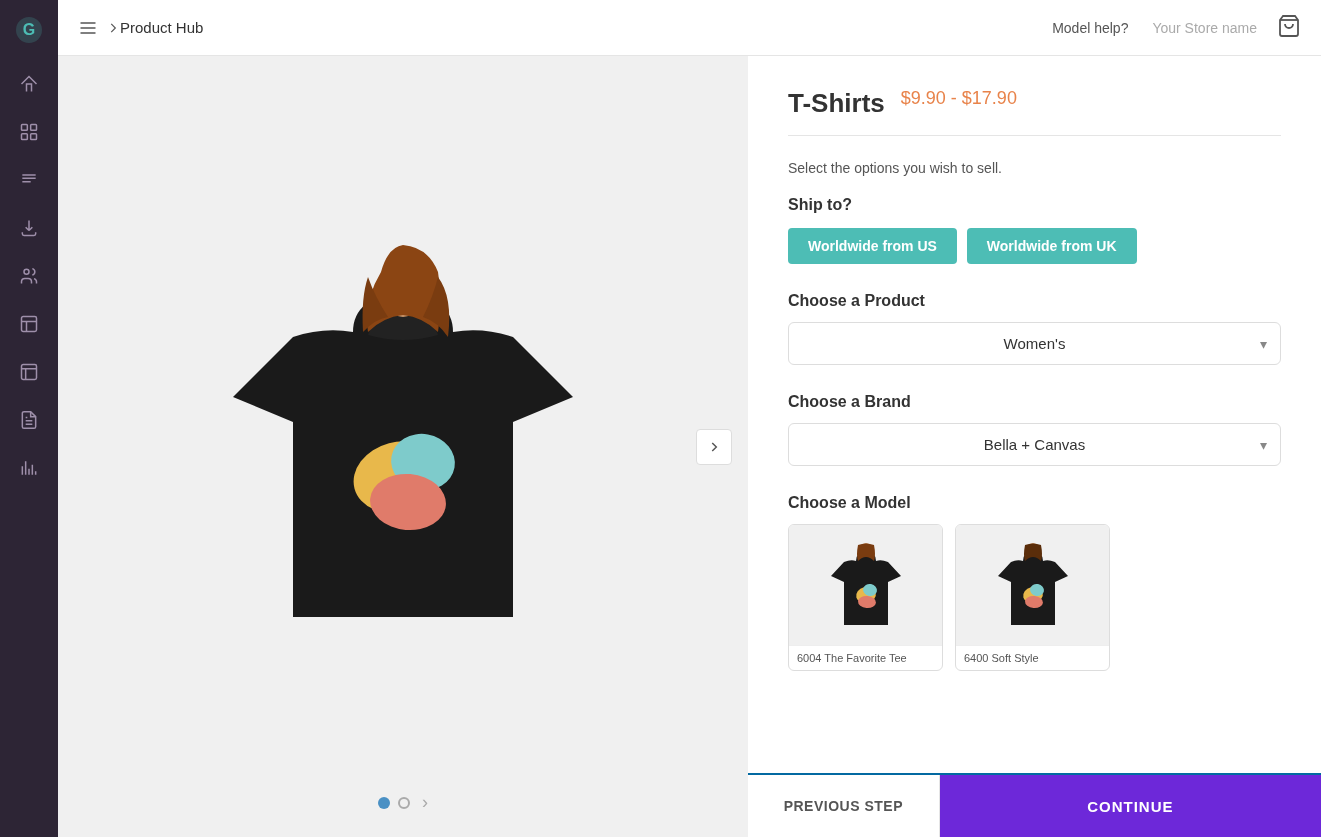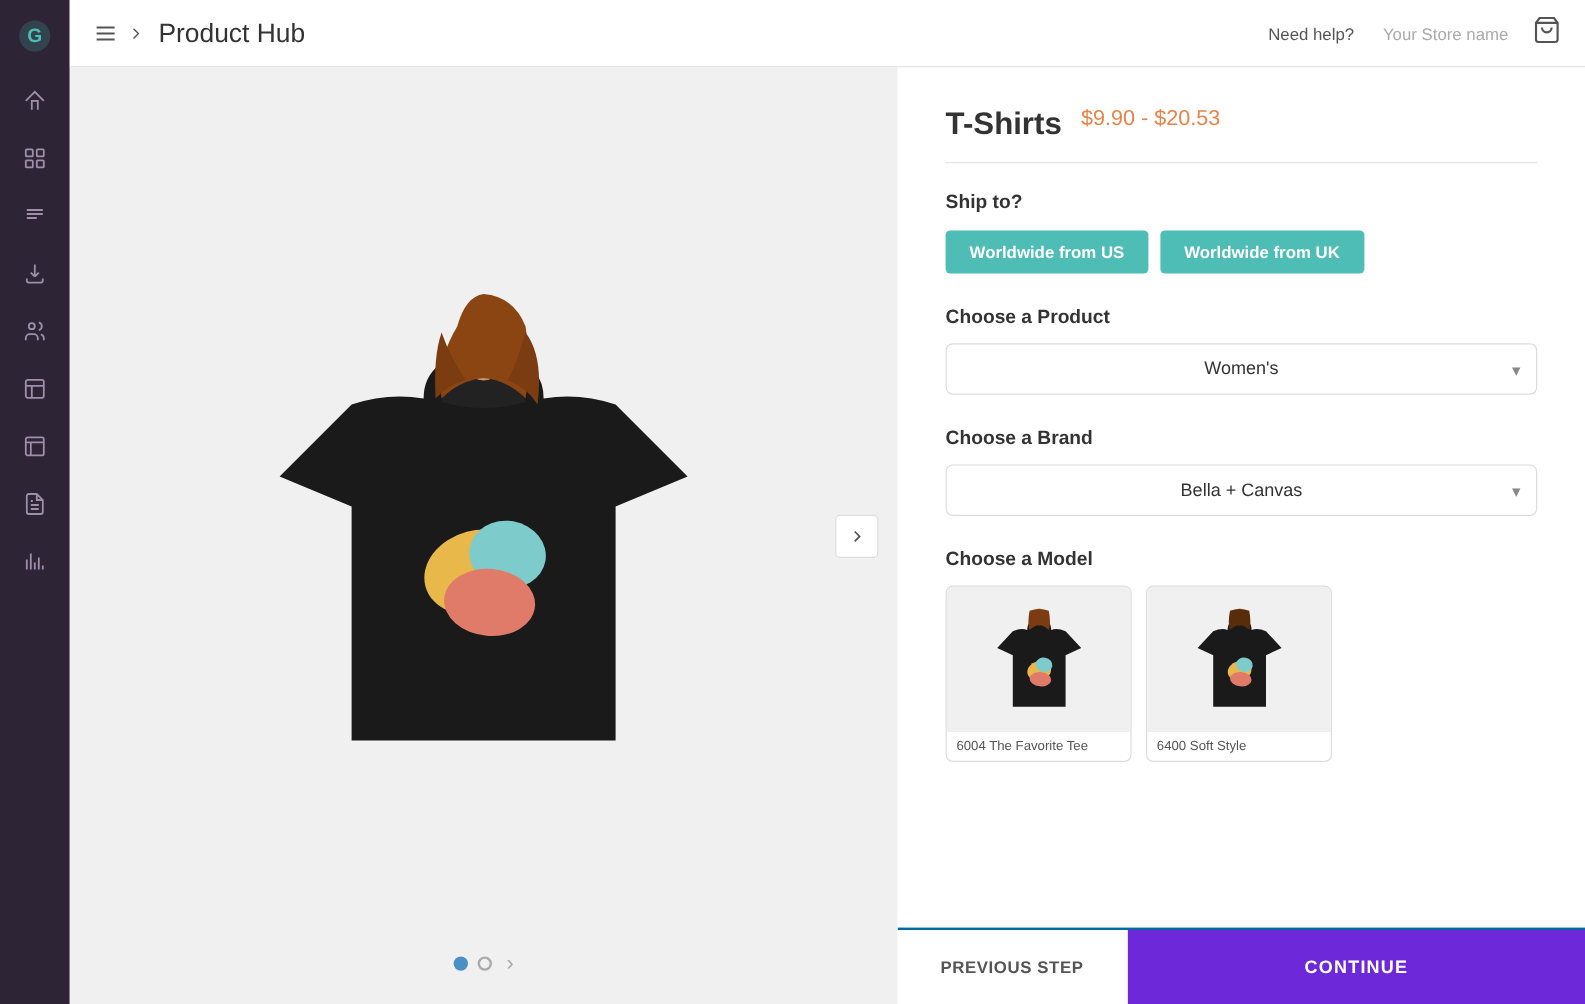--- a/index.html
+++ b/index.html
@@ -56,24 +56,23 @@
       flex-shrink: 0;
     }
     .topnav-menu {
       display: flex;
       align-items: center;
       gap: 8px;
       cursor: pointer;
       color: #333;
     }
     .topnav-title {
-      font-size: 22px;
+      font-size: 15px;
       font-weight: 500;
       color: #333;
-      margin-left: 12px;
     }
     .topnav-spacer { flex: 1; }
     .topnav-help {
       color: #555;
       font-size: 14px;
       cursor: pointer;
       margin-right: 24px;
     }
     .topnav-store {
       color: #aaa;
@@ -395,21 +394,21 @@
     <div class="topnav-menu">
       <svg width="20" height="20" viewBox="0 0 24 24" fill="none" stroke="#555" stroke-width="2">
         <path d="M3 6h18M3 12h18M3 18h18"></path>
       </svg>
       <svg width="14" height="14" viewBox="0 0 24 24" fill="none" stroke="#555" stroke-width="2">
         <path d="M9 5l7 7-7 7"></path>
       </svg>
     </div>
     <span class="topnav-title">Product Hub</span>
     <div class="topnav-spacer"></div>
-    <span class="topnav-help">Need help?</span>
+    <span class="topnav-help">Model help?</span>
     <span class="topnav-store">Your Store name</span>
     <div class="topnav-cart">
       <svg width="24" height="24" viewBox="0 0 24 24" fill="none" stroke="#555" stroke-width="1.8">
         <path d="M6 2L3 6v14a2 2 0 002 2h14a2 2 0 002-2V6l-3-4z"></path>
         <line x1="3" y1="6" x2="21" y2="6"></line>
         <path d="M16 10a4 4 0 01-8 0"></path>
       </svg>
     </div>
   </div>
 
@@ -452,23 +451,24 @@
         <div class="dot active"></div>
         <div class="dot inactive"></div>
         <span class="carousel-arrow-right">›</span>
       </div>
     </div>
 
     <div class="options-panel">
 
       <div class="product-header">
         <span class="product-title">T-Shirts</span>
-        <span class="product-price">$9.90 - $20.53</span>
+        <span class="product-price">$9.90 - $17.90</span>
       </div>
       <div class="divider"></div>
+      <p class="section-label">Select the options you wish to sell.</p>
 
       <div class="ship-label">Ship to?</div>
       <div class="ship-buttons">
         <button class="ship-btn">Worldwide from US</button>
         <button class="ship-btn">Worldwide from UK</button>
       </div>
 
       <div class="choose-label">Choose a Product</div>
       <div class="select-wrapper">
         <select class="custom-select">

